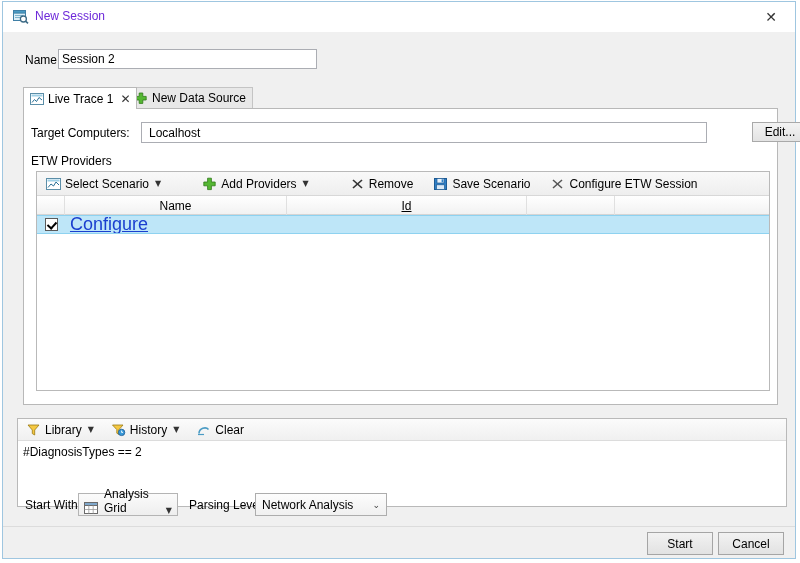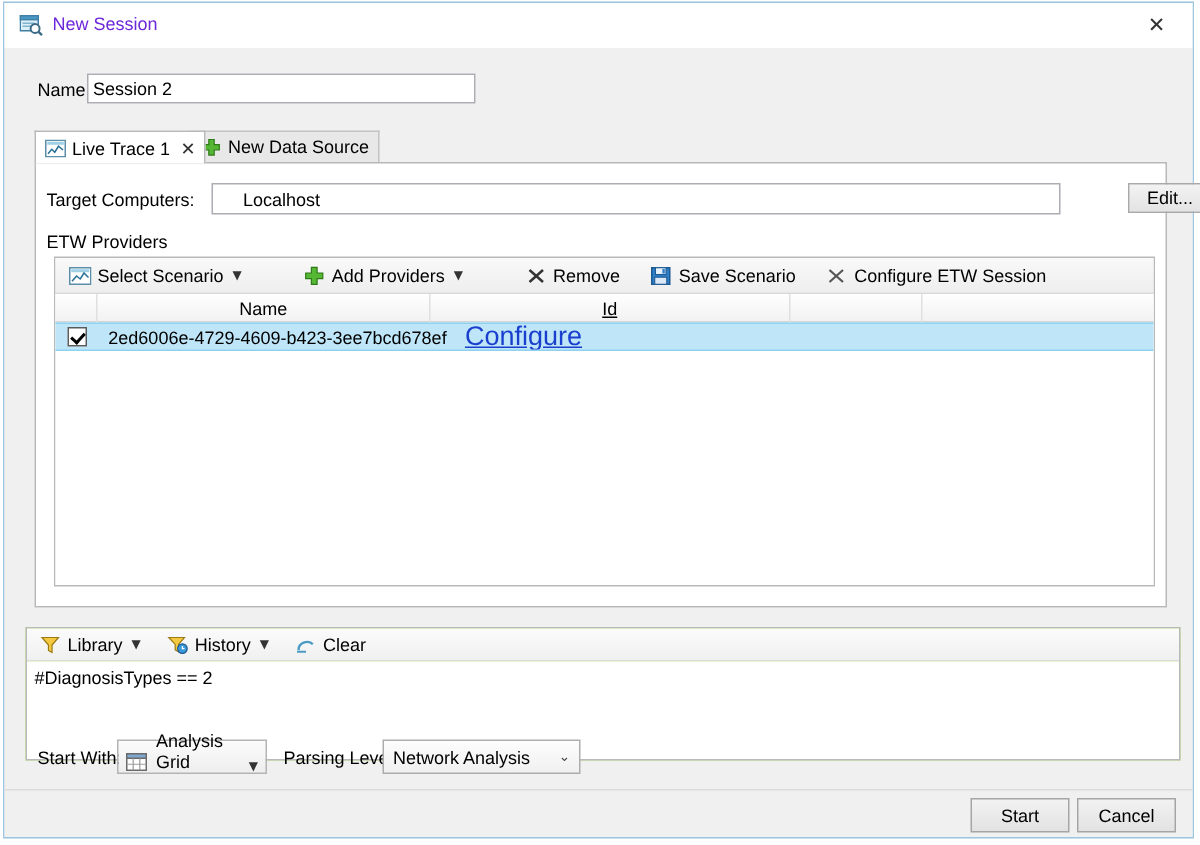--- a/index.html
+++ b/index.html
@@ -127,21 +127,21 @@
     font-size: 12px;
   }
   .target-input {
     position: absolute; left: 117px; top: 13px;
     width: 566px; height: 21px;
     background: #ffffff;
     border: 1px solid #abadb3;
     box-sizing: border-box;
     font-family: "Liberation Sans", sans-serif;
     font-size: 12px;
-    padding: 2px 20px;
+    padding: 2px 7px;
     outline: none;
   }
   .edit-btn {
     position: absolute; left: 728px; top: 13px;
     width: 56px; height: 20px;
     background: linear-gradient(#f3f3f3, #e3e3e3);
     border: 1px solid #a9a9a9;
     box-sizing: border-box;
     font-family: "Liberation Sans", sans-serif;
     font-size: 12px;
@@ -479,21 +479,20 @@
             <div class="gh c0"></div>
             <div class="gh c1">Name</div>
             <div class="gh c2">Id</div>
             <div class="gh c3"></div>
             <div class="gh c4"></div>
           </div>
           <div class="grid-row">
             <div class="gc c0">
               <span class="chk"></span>
             </div>
-            <div class="gc c2">2ed6006e-4729-4609-b423-3ee7bcd678ef</div>
             <div class="gc c3">
               <span class="link">Configure</span>
             </div>
             <div class="gc c4"></div>
           </div>
         </div>
 
       </div>
     </div>
 

